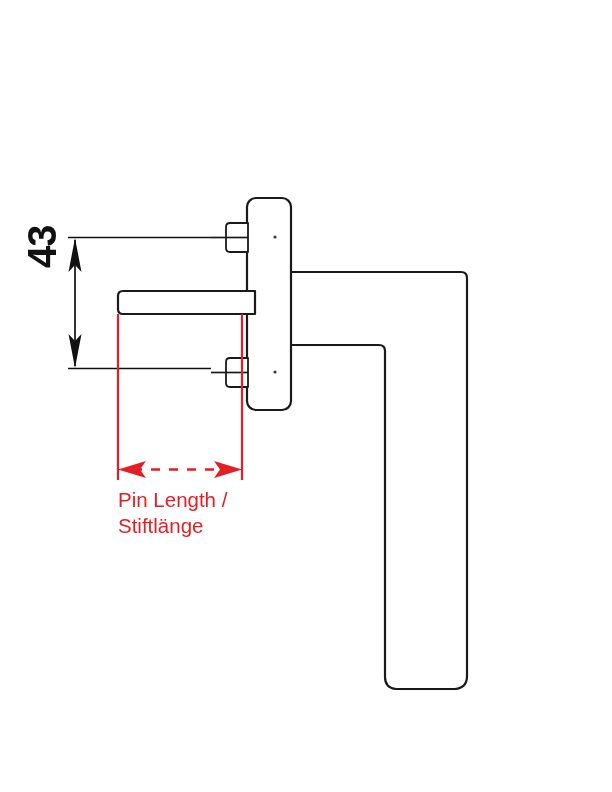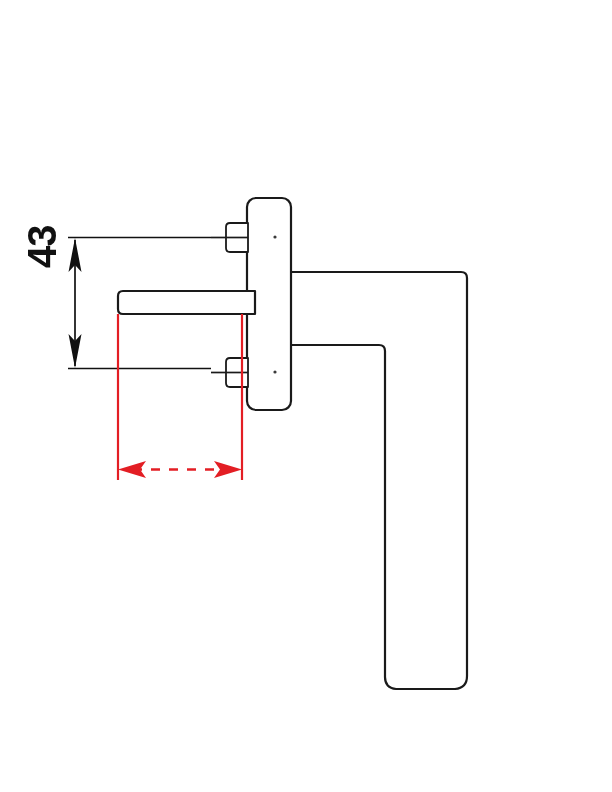--- a/index.html
+++ b/index.html
@@ -162,15 +162,17 @@
     <line class="red-stroke" x1="242" y1="314" x2="242" y2="480"></line>
     <line class="red-dash" x1="133" y1="469.5" x2="228" y2="469.5"></line>
     <polygon class="red-arrow" points="118,469.5 146,461 140,469.5 146,478"></polygon>
     <polygon class="red-arrow" points="242,469.5 214,461 220,469.5 214,478"></polygon>
 
   </svg>
 
   <div class="dim-text-43">43</div>
 
   <div class="red-label">
+    <div>Pin Length /</div>
+    <div>Stiftlänge</div>
   </div>
 
 </div>
 
 </body></html>

